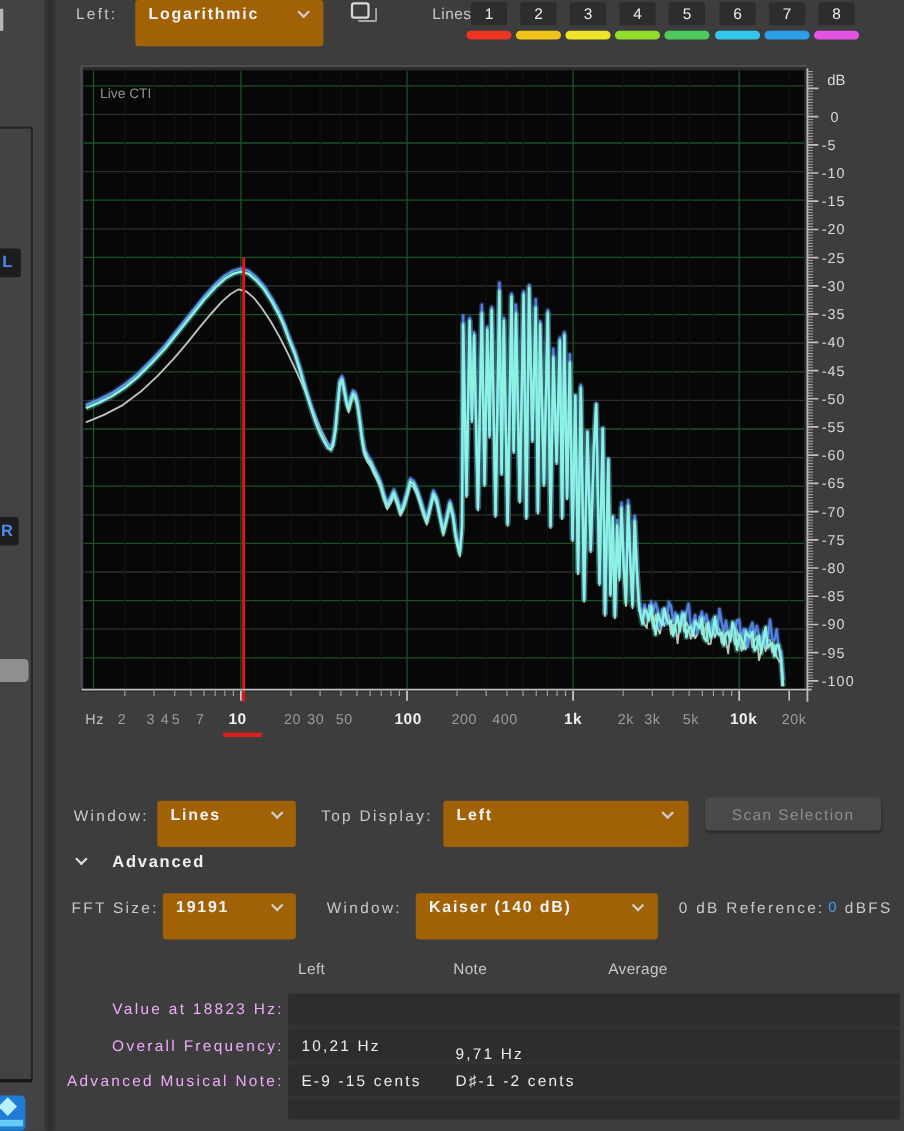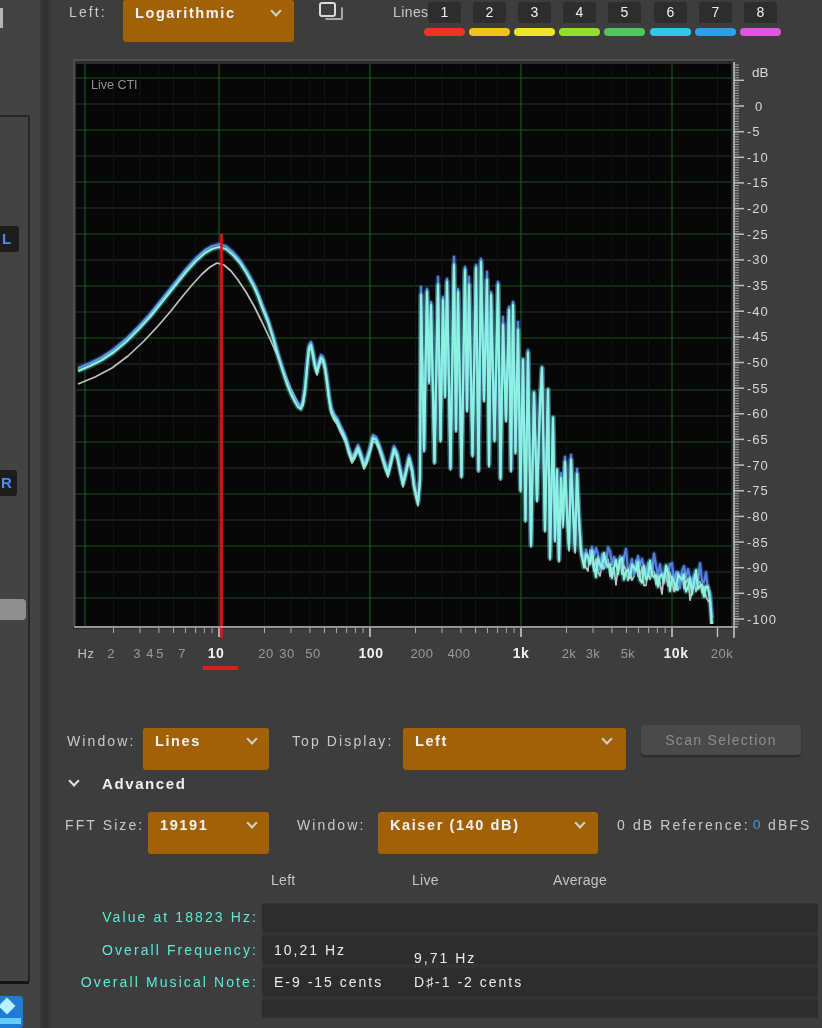--- a/index.html
+++ b/index.html
@@ -8,21 +8,21 @@
 .lbl { position:absolute; color:#c9c9c9; font-size:14px; letter-spacing:2.1px; line-height:17px; white-space:nowrap; }
 .dd { position:absolute; background:#a16207; border-radius:3px; height:42px;padding-left:40px; }
 .dd .t { position:absolute; left:12px; top:4.5px; color:#f2f2f2; font-size:14.5px; letter-spacing:1.6px; font-weight:bold; white-space:nowrap; }
 .chev { position:absolute; width:8px; height:8px; border-right:2px solid #d0d0d0; border-bottom:2px solid #d0d0d0; transform:rotate(45deg); }
 .hbtn { position:absolute; top:2px; width:33px; height:21px; background:#2d2d2d; border-radius:2px;
   color:#f0f0f0; font-size:14px; text-align:center; line-height:21px; }
 .hbar { position:absolute; top:28px; width:41px; height:8px; border-radius:4px; }
 .strip { position:absolute; left:262px; width:556px; height:28px; background:#2d2d2d; border-radius:2px; }
 .hdr { position:absolute; color:#c6c6c6; font-size:14px; letter-spacing:0.3px; line-height:17px; white-space:nowrap; }
 .val { position:absolute; color:#ececec; font-size:14px; letter-spacing:2px; line-height:17px; white-space:nowrap; }
-.rlbl { position:absolute; width:203px; text-align:right; color:#5eead4; font-size:14px; letter-spacing:2.1px; line-height:17px; white-space:nowrap; }
+.rlbl { position:absolute; width:203px; text-align:right; color:#f0abfc; font-size:14px; letter-spacing:2.1px; line-height:17px; white-space:nowrap; }
 </style></head>
 <body>
 
 <div class="abs" style="left:0;top:0;width:40px;height:1028px;background:#434343"></div>
 <div class="abs" style="left:40px;top:0;width:12px;height:1028px;background:linear-gradient(90deg,#3a3a3a,#2e2e2e 45%,#333333 70%,#3d3d3d)"></div>
 <div class="abs" style="left:28px;top:116px;width:2px;height:866px;background:#262626"></div>
 <div class="abs" style="left:0;top:115px;width:29px;height:2px;background:#262626"></div>
 <div class="abs" style="left:0;top:981px;width:29px;height:3px;background:#161616"></div>
 <div class="abs" style="left:0;top:8px;width:3px;height:20px;background:#b5b5b5"></div>
 <div class="abs" style="left:0;top:226px;width:19px;height:26px;background:#1d1d1d;border-radius:0 3px 3px 0"></div>
@@ -444,26 +444,26 @@
 <div class="lbl" style="left:297px;top:817px">Window:</div>
 <div class="dd" style="left:378px;top:812px;width:220px">
     <div class="t">Kaiser (140 dB)</div>
   </div>
 <div class="chev" style="left:576px;top:819px"></div>
 <div class="lbl" style="left:617px;top:817px">0 dB Reference:</div>
 <div class="abs" style="left:753px;top:817px;color:#3da0f8;font-size:13.5px;line-height:16px">0</div>
 <div class="lbl" style="left:768px;top:817px">dBFS</div>
 
 <div class="hdr" style="left:271px;top:872px">Left</div>
-<div class="hdr" style="left:412px;top:872px">Live</div>
+<div class="hdr" style="left:412px;top:872px">Note</div>
 <div class="hdr" style="left:553px;top:872px">Average</div>
 <div class="abs" style="left:262px;top:903px;width:556px;height:115px;background:#333333"></div>
 <div class="strip" style="top:904px"></div>
 <div class="strip" style="top:936px"></div>
 <div class="strip" style="top:968px"></div>
 <div class="strip" style="top:1000px;height:17px"></div>
 <div class="rlbl" style="left:55px;top:909px">Value at 18823 Hz:</div>
 <div class="rlbl" style="left:55px;top:942px">Overall Frequency:</div>
-<div class="rlbl" style="left:55px;top:974px">Overall Musical Note:</div>
+<div class="rlbl" style="left:55px;top:974px">Advanced Musical Note:</div>
 <div class="val" style="left:274px;top:942px">10,21 Hz</div>
 <div class="val" style="left:414px;top:950px">9,71 Hz</div>
 <div class="val" style="left:274px;top:974px">E-9 -15 cents</div>
 <div class="val" style="left:414px;top:974px">D♯-1 -2 cents</div>
 
 </body></html>

